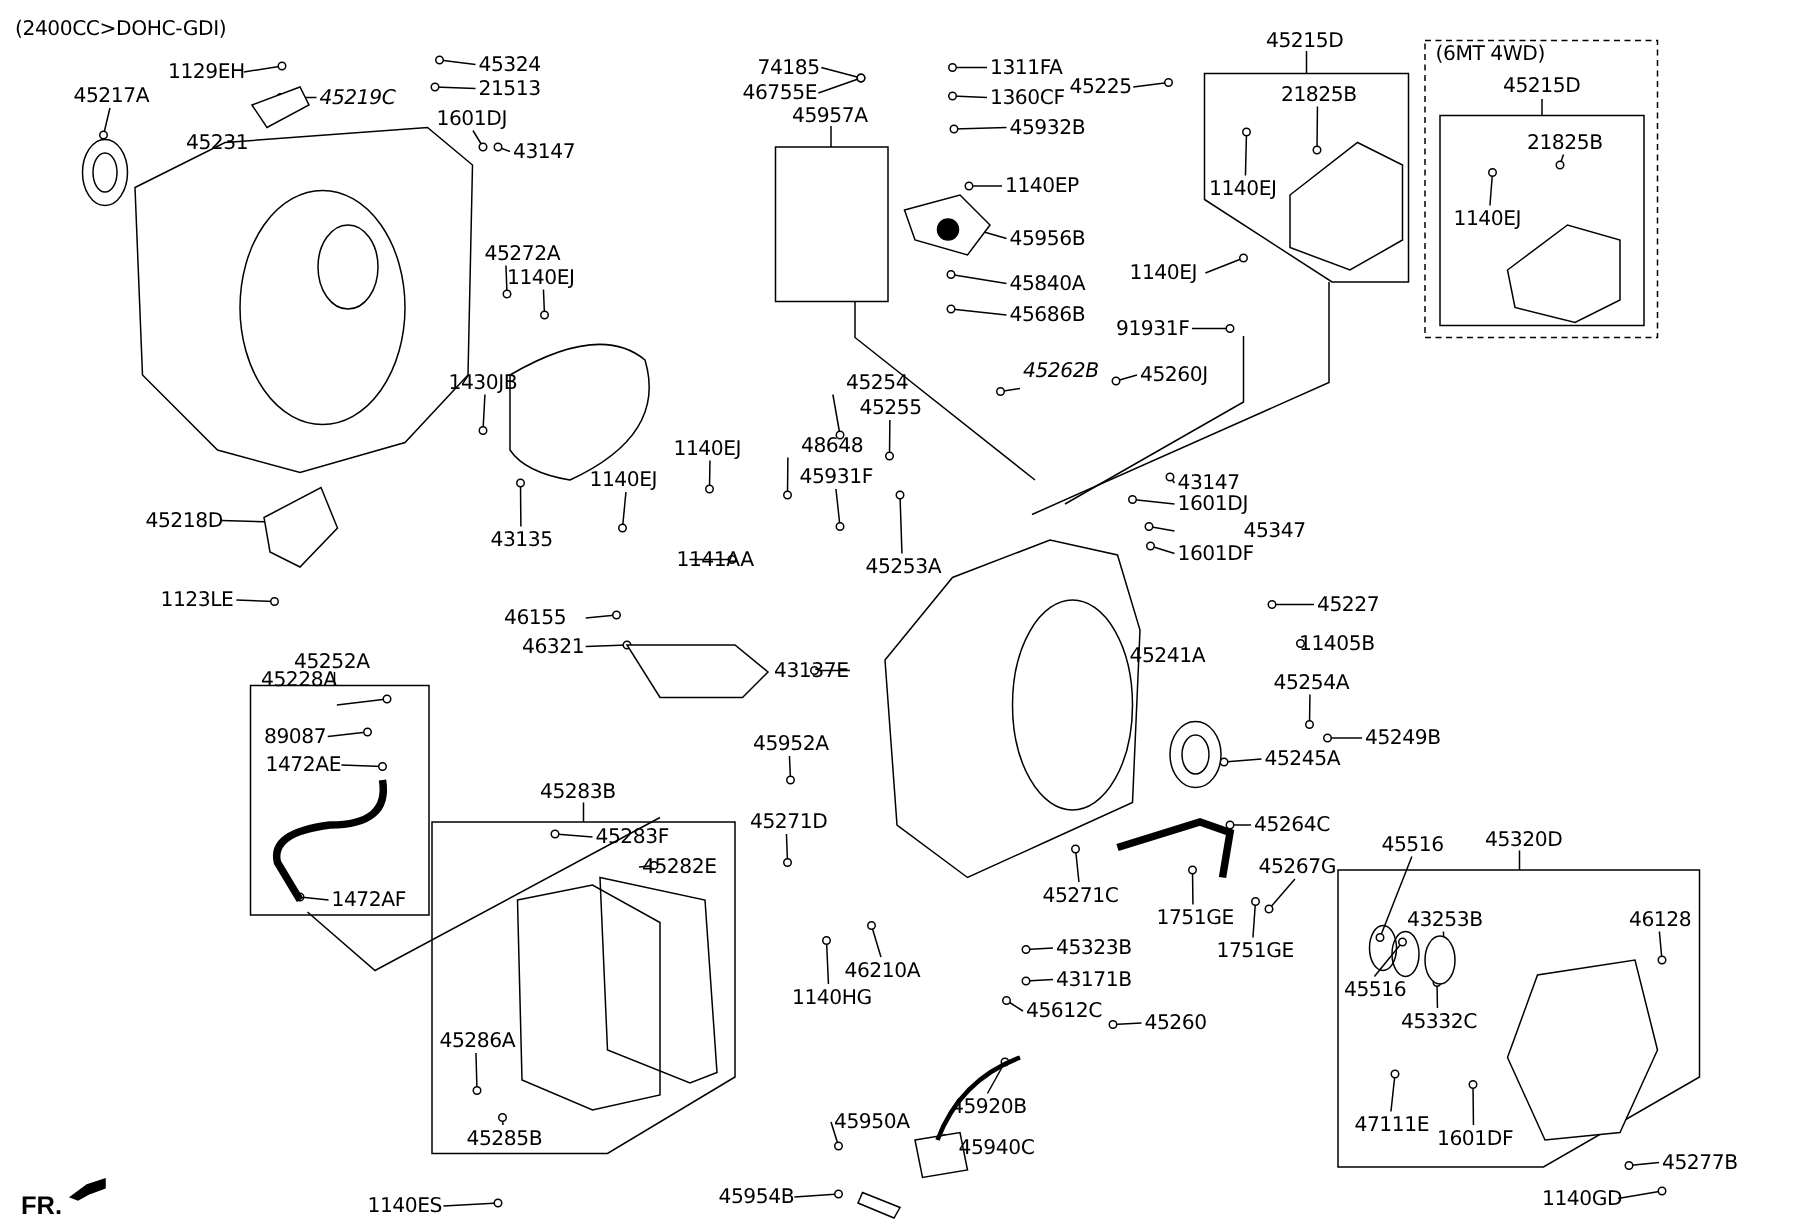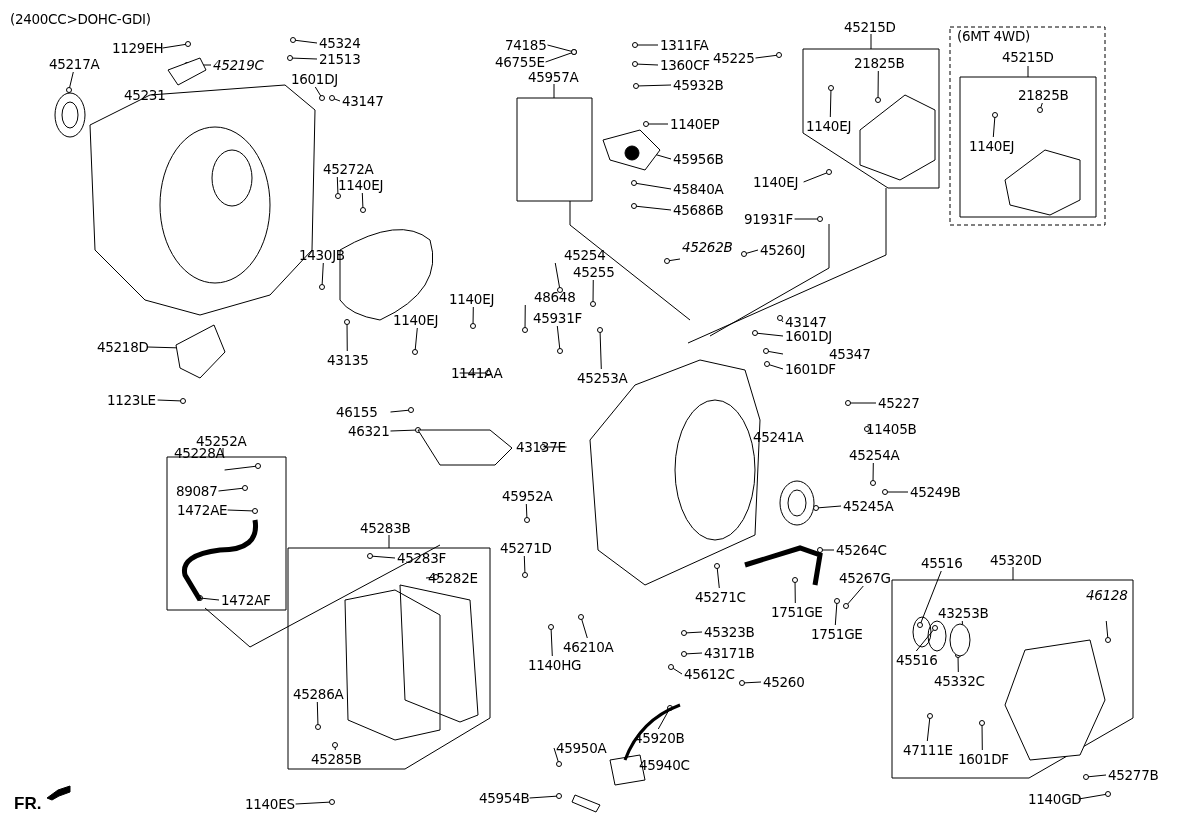--- a/index.html
+++ b/index.html
@@ -327,21 +327,21 @@
     <div class="lbl" style="left: 311px; top: 752px;">45285B</div>
     <div class="lbl" style="left: 634px; top: 731px;">45920B</div>
     <div class="lbl" style="left: 556px; top: 741px;">45950A</div>
     <div class="lbl" style="left: 639px; top: 758px;">45940C</div>
     <div class="lbl" style="left: 479px; top: 791px;">45954B</div>
     <div class="lbl" style="left: 245px; top: 797px;">1140ES</div>
     <div class="lbl" style="left: 921px; top: 556px;">45516</div>
     <div class="lbl" style="left: 896px; top: 653px;">45516</div>
     <div class="lbl" style="left: 938px; top: 606px;">43253B</div>
     <div class="lbl" style="left: 934px; top: 674px;">45332C</div>
-    <div class="lbl" style="left: 1086px; top: 588px; font-style: italic;">46128</div>
+    <div class="lbl" style="left: 1086px; top: 606px;">46128</div>
     <div class="lbl" style="left: 903px; top: 743px;">47111E</div>
     <div class="lbl" style="left: 958px; top: 752px;">1601DF</div>
     <div class="lbl" style="left: 1108px; top: 768px;">45277B</div>
     <div class="lbl" style="left: 1028px; top: 792px;">1140GD</div>
   </div>
 <div id="group-labels">
     <div class="lbl" style="left: 528px; top: 70px;">45957A</div>
     <div class="lbl" style="left: 844px; top: 20px;">45215D</div>
     <div class="lbl" style="left: 1002px; top: 50px;">45215D</div>
     <div class="lbl" style="left: 196px; top: 434px;">45252A</div>

